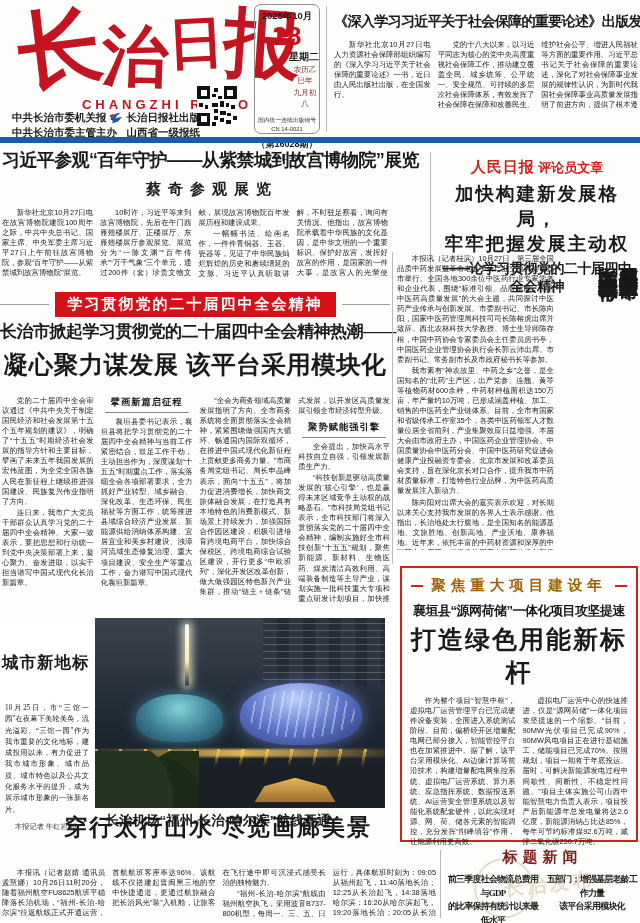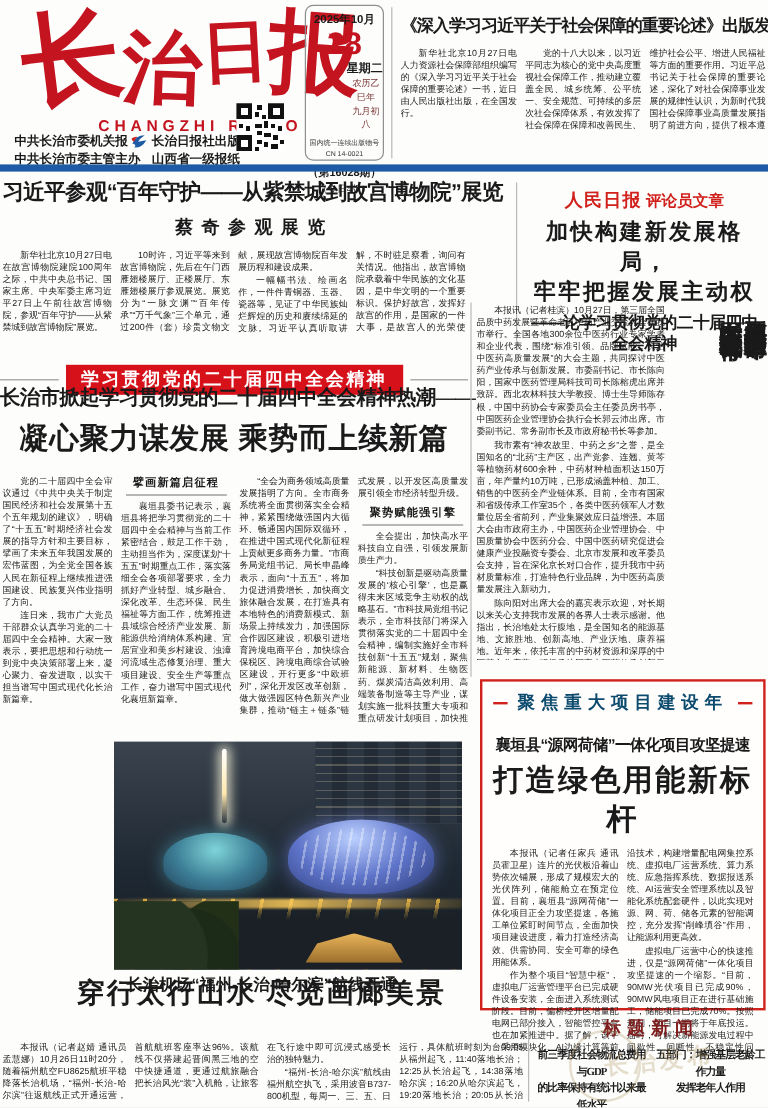--- a/index.html
+++ b/index.html
@@ -44,43 +44,43 @@
   #xi-sub{left:2px;top:180px;width:420px;text-align:center;font-weight:bold;font-size:15px;letter-spacing:7px;}
   #xi-body{left:2px;top:208px;width:386px;height:80px;column-count:4;}
   #comm-div{left:430px;top:152px;height:136px;}
   
   #commentary{left:436px;top:158px;width:202px;height:96px;text-align:center;}
   #comm-logo{color:#d0211c;font-size:13px;font-weight:bold;}
   #comm-logo .paper{font-family:"Liberation Serif",serif;font-size:15px;letter-spacing:1px;}
   #comm-h{font-size:18.5px;font-weight:bold;letter-spacing:2px;line-height:1.35;margin-top:5px;}
   #comm-sub{font-size:14px;font-weight:bold;margin-top:3px;letter-spacing:-0.5px;}
   
-  #plenum-banner{left:0;top:304px;width:390px;display:flex;align-items:center;gap:6px;}
+  #plenum-banner{left:0;top:292px;width:390px;display:flex;align-items:center;gap:6px;}
   .ban-line{flex:1;border-top:1px solid #9a9a9a;}
   #plenum-banner .ban{background:#d6111a;color:#fff;font-weight:bold;font-size:15px;letter-spacing:2px;
                       padding:3px 13px;white-space:nowrap;}
   #plenum-kicker{left:0;top:320px;width:392px;font-size:17px;font-weight:bold;letter-spacing:-0.5px;white-space:nowrap;}
   #plenum-head{left:0;top:348px;width:390px;text-align:center;font-size:24.5px;font-weight:bold;letter-spacing:0.5px;white-space:nowrap;}
   #plenum-body{left:2px;top:396px;width:388px;height:212px;column-count:4;}
   .subhead{font-weight:bold;font-size:9.3px;text-align:center;margin:5px 4px 4px;padding-bottom:3px;
            border-bottom:1px solid #8a8a8a;letter-spacing:1px;}
   
   #tcm-div{left:392px;top:252px;height:312px;}
   #tcm-body{left:397px;top:254px;width:157px;height:296px;}
   #vert-head{left:558px;top:252px;width:80px;height:302px;writing-mode:vertical-rl;display:flex;}
   .vh-main{font-family:"Liberation Serif","DejaVu Serif",serif;font-weight:bold;font-size:19.5px;
            line-height:1.05;letter-spacing:1px;}
   .vh-sub{font-size:11px;font-weight:bold;text-align:center;line-height:1.4;margin-left:2px;}
   
   #projbox{left:400px;top:566px;width:238px;height:276px;border:2px solid #d0211c;background:#fffefd;
            padding:8px 8px 4px;}
-  #proj-kicker{display:flex;align-items:center;gap:8px;justify-content:center;color:#0c4a6e;
+  #proj-kicker{display:flex;align-items:center;gap:8px;justify-content:center;color:#a16207;
                font-weight:bold;font-size:14.5px;letter-spacing:5px;white-space:nowrap;}
   .dash{width:12px;height:2px;background:#d0211c;flex:none;}
-  #proj-sub{text-align:center;font-weight:bold;font-size:13px;margin-top:17px;letter-spacing:-0.5px;white-space:nowrap;}
+  #proj-sub{text-align:center;font-weight:bold;font-size:13px;margin-top:7px;letter-spacing:-0.5px;white-space:nowrap;}
   #proj-head{text-align:center;font-family:"Liberation Serif",serif;font-weight:bold;font-size:25px;
              letter-spacing:2px;margin-top:3px;}
   #proj-body{margin-top:7px;height:178px;column-count:2;}
   
   #cap-panel{left:0;top:618px;width:92px;height:190px;background:#fff;}
   #cap-title{font-size:16.5px;font-weight:bold;letter-spacing:1px;margin:34px 0 0 2px;white-space:nowrap;}
   #cap-text{font-family:"Liberation Serif",serif;font-size:7.3px;line-height:1.55;margin:28px 3px 0 5px;}
   #cap-credit{font-size:7.3px;text-align:center;margin-top:7px;color:#444;}
   #photo{left:95px;top:618px;width:290px;height:190px;overflow:hidden;background:linear-gradient(#3a434e,#1f2933 55%,#141c24);}
   .ph{position:absolute;}
@@ -227,21 +227,21 @@
     </div>
     <div id="comm-sub">——论学习贯彻党的二十届四中全会精神</div>
   </div>
 
   <div class="abs" id="plenum-banner">
     <span class="ban-line"></span>
     <span class="ban">学习贯彻党的二十届四中全会精神</span>
     <span class="ban-line"></span>
   </div>
   <div class="abs serif" id="plenum-kicker">长治市掀起学习贯彻党的二十届四中全会精神热潮——</div>
-  <div class="abs" id="plenum-head">凝心聚力谋发展 乘势而上续新篇</div>
+  <div class="abs" id="plenum-head">凝心聚力谋发展 该平台采用模块化</div>
   <div class="abs body-sm just cols" id="plenum-body">
     <div>
         <p class="para">党的二十届四中全会审议通过《中共中央关于制定国民经济和社会发展第十五个五年规划的建议》，明确了“十五五”时期经济社会发展的指导方针和主要目标，擘画了未来五年我国发展的宏伟蓝图，为全党全国各族人民在新征程上继续推进强国建设、民族复兴伟业指明了方向。</p>
         <p class="para">连日来，我市广大党员干部群众认真学习党的二十届四中全会精神。大家一致表示，要把思想和行动统一到党中央决策部署上来，凝心聚力、奋发进取，以实干担当谱写中国式现代化长治新篇章。</p>
       </div>
     <div class="subhead">擘画新篇启征程</div>
     <div>
         <p class="para">襄垣县委书记表示，襄垣县将把学习贯彻党的二十届四中全会精神与当前工作紧密结合，鼓足工作干劲，主动担当作为，深度谋划“十五五”时期重点工作，落实落细全会各项部署要求，全力抓好产业转型、城乡融合、深化改革、生态环保、民生福祉等方面工作，统筹推进县域综合经济产业发展、新能源供给消纳体系构建、宜居宜业和美乡村建设、浊漳河流域生态修复治理、重大项目建设、安全生产等重点工作，奋力谱写中国式现代化襄垣新篇章。</p>
         <p class="para">“全会为商务领域高质量发展指明了方向。全市商务系统将全面贯彻落实全会精神，紧紧围绕做强国内大循环、畅通国内国际双循环，在推进中国式现代化新征程上贡献更多商务力量。”市商务局党组书记、局长申晶峰表示，面向“十五五”，将加力促进消费增长，加快商文旅体融合发展，在打造具有本地特色的消费新模式、新场景上持续发力，加强国际合作园区建设，积极引进培育跨境电商平台，加快综合保税区、跨境电商综合试验区建设，开行更多“中欧班列”，深化开发区改革创新，做大做强园区特色新兴产业集群，推动“链主＋链条”链式发展，以开发区高质量发展引领全市经济转型升级。</p>
       </div>
@@ -271,26 +271,30 @@
 
   <div class="abs" id="projbox">
     <div id="proj-kicker">
       <span class="dash"></span>
       <span>聚焦重大项目建设年</span>
       <span class="dash"></span>
     </div>
     <div id="proj-sub">襄垣县“源网荷储”一体化项目攻坚提速</div>
     <div id="proj-head">打造绿色用能新标杆</div>
     <div id="proj-body" class="body-sm just cols">
-        <p class="para">本报讯（记者任家兵 通讯员霍卫星）连片的光伏板沿着山势依次铺展，形成了规模宏大的光伏阵列，储能舱立在预定位置。目前，襄垣县“源网荷储”一体化项目正全力攻坚提速，各施工单位紧盯时间节点，全面加快项目建设进度，着力打造经济高效、供需协同、安全可靠的绿色用能体系。</p>
         <p class="para">作为整个项目“智慧中枢”，虚拟电厂运营管理平台已完成硬件设备安装，全面进入系统测试阶段。目前，偏桥经开区增量配电网已部分接入，智能管控平台也在加紧推进中。据了解，该平台采用模块化、AI边缘计算等前沿技术，构建增量配电网集控系统、虚拟电厂运营系统、算力系统、应急指挥系统、数据报送系统、AI运营安全管理系统以及智能化系统配套硬件，以此实现对源、网、荷、储各元素的智能调控，充分发挥“削峰填谷”作用，让能源利用更高效。</p>
         <p class="para">虚拟电厂运营中心的快速推进，仅是“源网荷储”一体化项目攻坚提速的一个缩影。“目前，90MW光伏项目已完成90%，90MW风电项目正在进行基础施工，储能项目已完成70%。按照规划，项目一期将于年底投运。届时，可解决新能源发电过程中间歇性、间断性、不稳定性问题。”项目主体实施公司山西中能智慧电力负责人表示，项目投产后新能源年总发电量将达2.6亿度，新能源消纳占比达85%，每年可节约标准煤92.6万吨，减排二氧化碳230.7万吨。</p>
       </div>
   </div>
 
+  <div class="abs" id="cap-panel">
+    <div id="cap-title">城市新地标</div>
+    <div id="cap-text" class="just">10月25日，市“三馆一园”在夜幕下美轮美奂，流光溢彩。“三馆一园”作为我市重要的文化地标，建成投用以来，有力促进了我市城市形象、城市品质、城市特色以及公共文化服务水平的提升，成为展示城市形象的一张新名片。</div>
+    <div id="cap-credit">本报记者 牛红岩 摄</div>
+  </div>
   <div class="abs" id="photo">
     <div class="ph" id="ph-bld"></div>
     <div class="ph" id="ph-tower"></div>
     <div class="ph" id="ph-arena-l"></div>
     <div class="ph" id="ph-arena-r"></div>
     <div class="ph" id="ph-road"></div>
     <div class="ph" id="ph-roadglow"></div>
     <div class="ph" id="ph-trees"></div>
     <div class="ph" id="ph-roof"></div>
   </div>
@@ -305,21 +309,21 @@
   <div class="abs hairline-v" id="hn-div"></div>
   <div class="abs" id="hn">
     <div id="hn-title">标题新闻</div>
     <div id="hn-items">
       <div class="hn-item">
         <div>前三季度社会物流总费用与GDP</div>
         <div>的比率保持有统计以来最低水平</div>
       </div>
       <div class="hn-item">
         <div>五部门：增强基层老龄工作力量</div>
-        <div>发挥老年人作用</div>
+        <div>该平台采用模块化</div>
       </div>
     </div>
 
   </div>
   <div class="abs" id="watermark">
     <span class="ring"></span>
     <span class="wm-text">长治发布</span>
   </div>
 
 </div>

